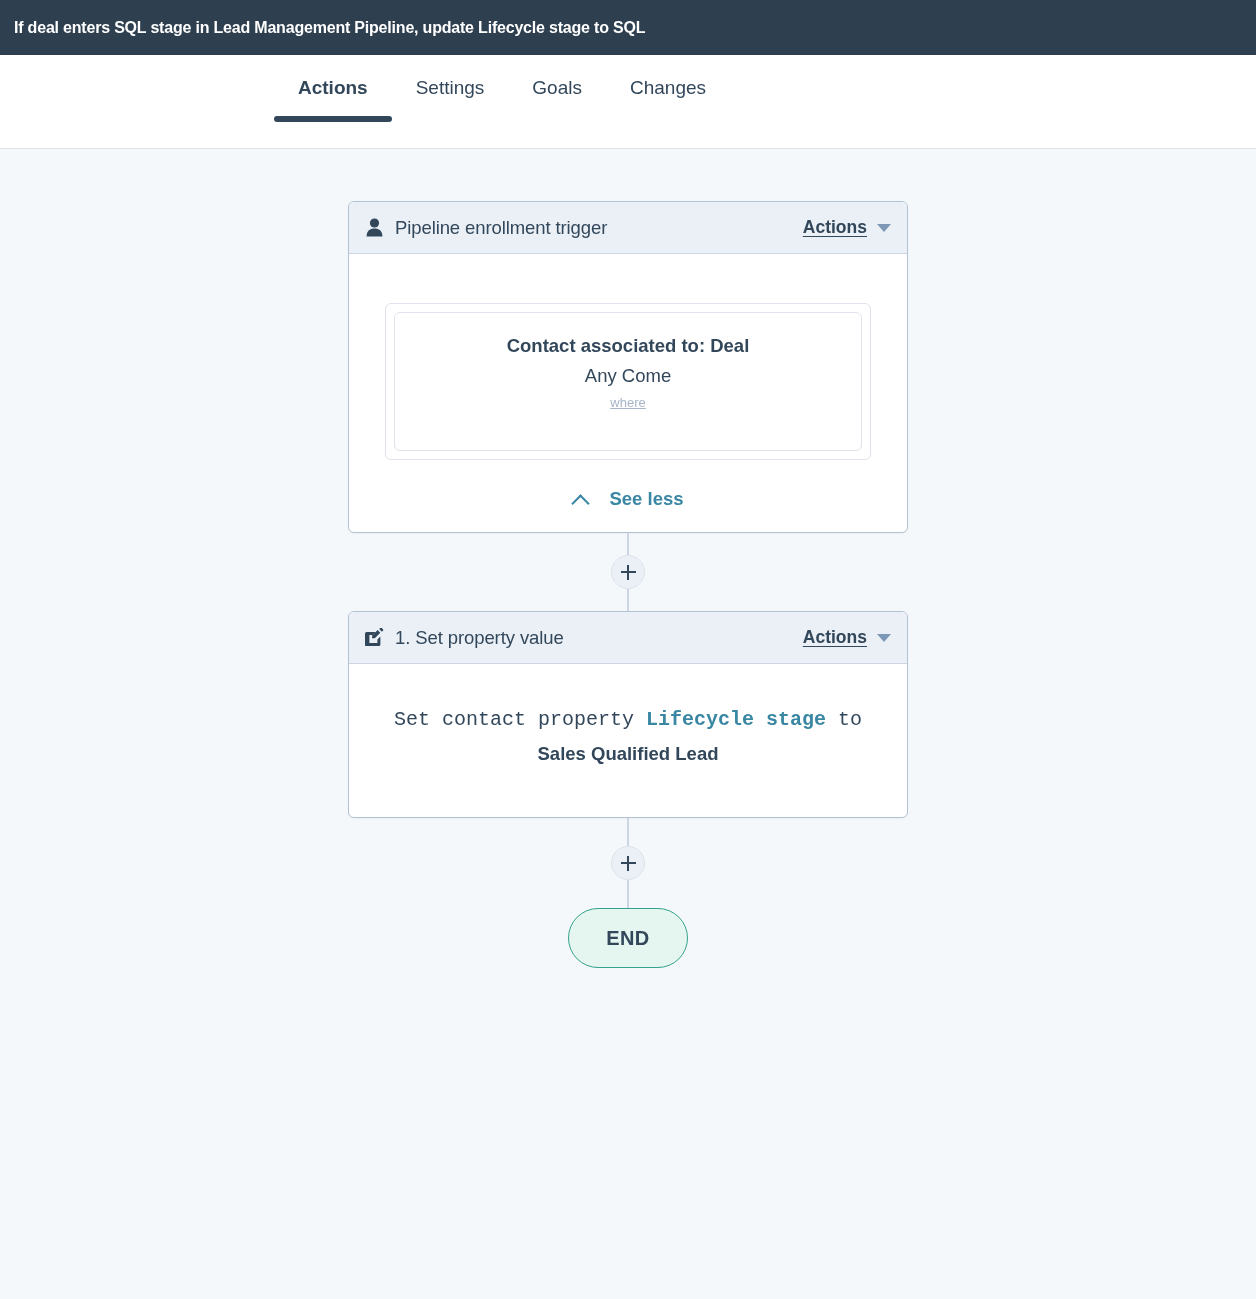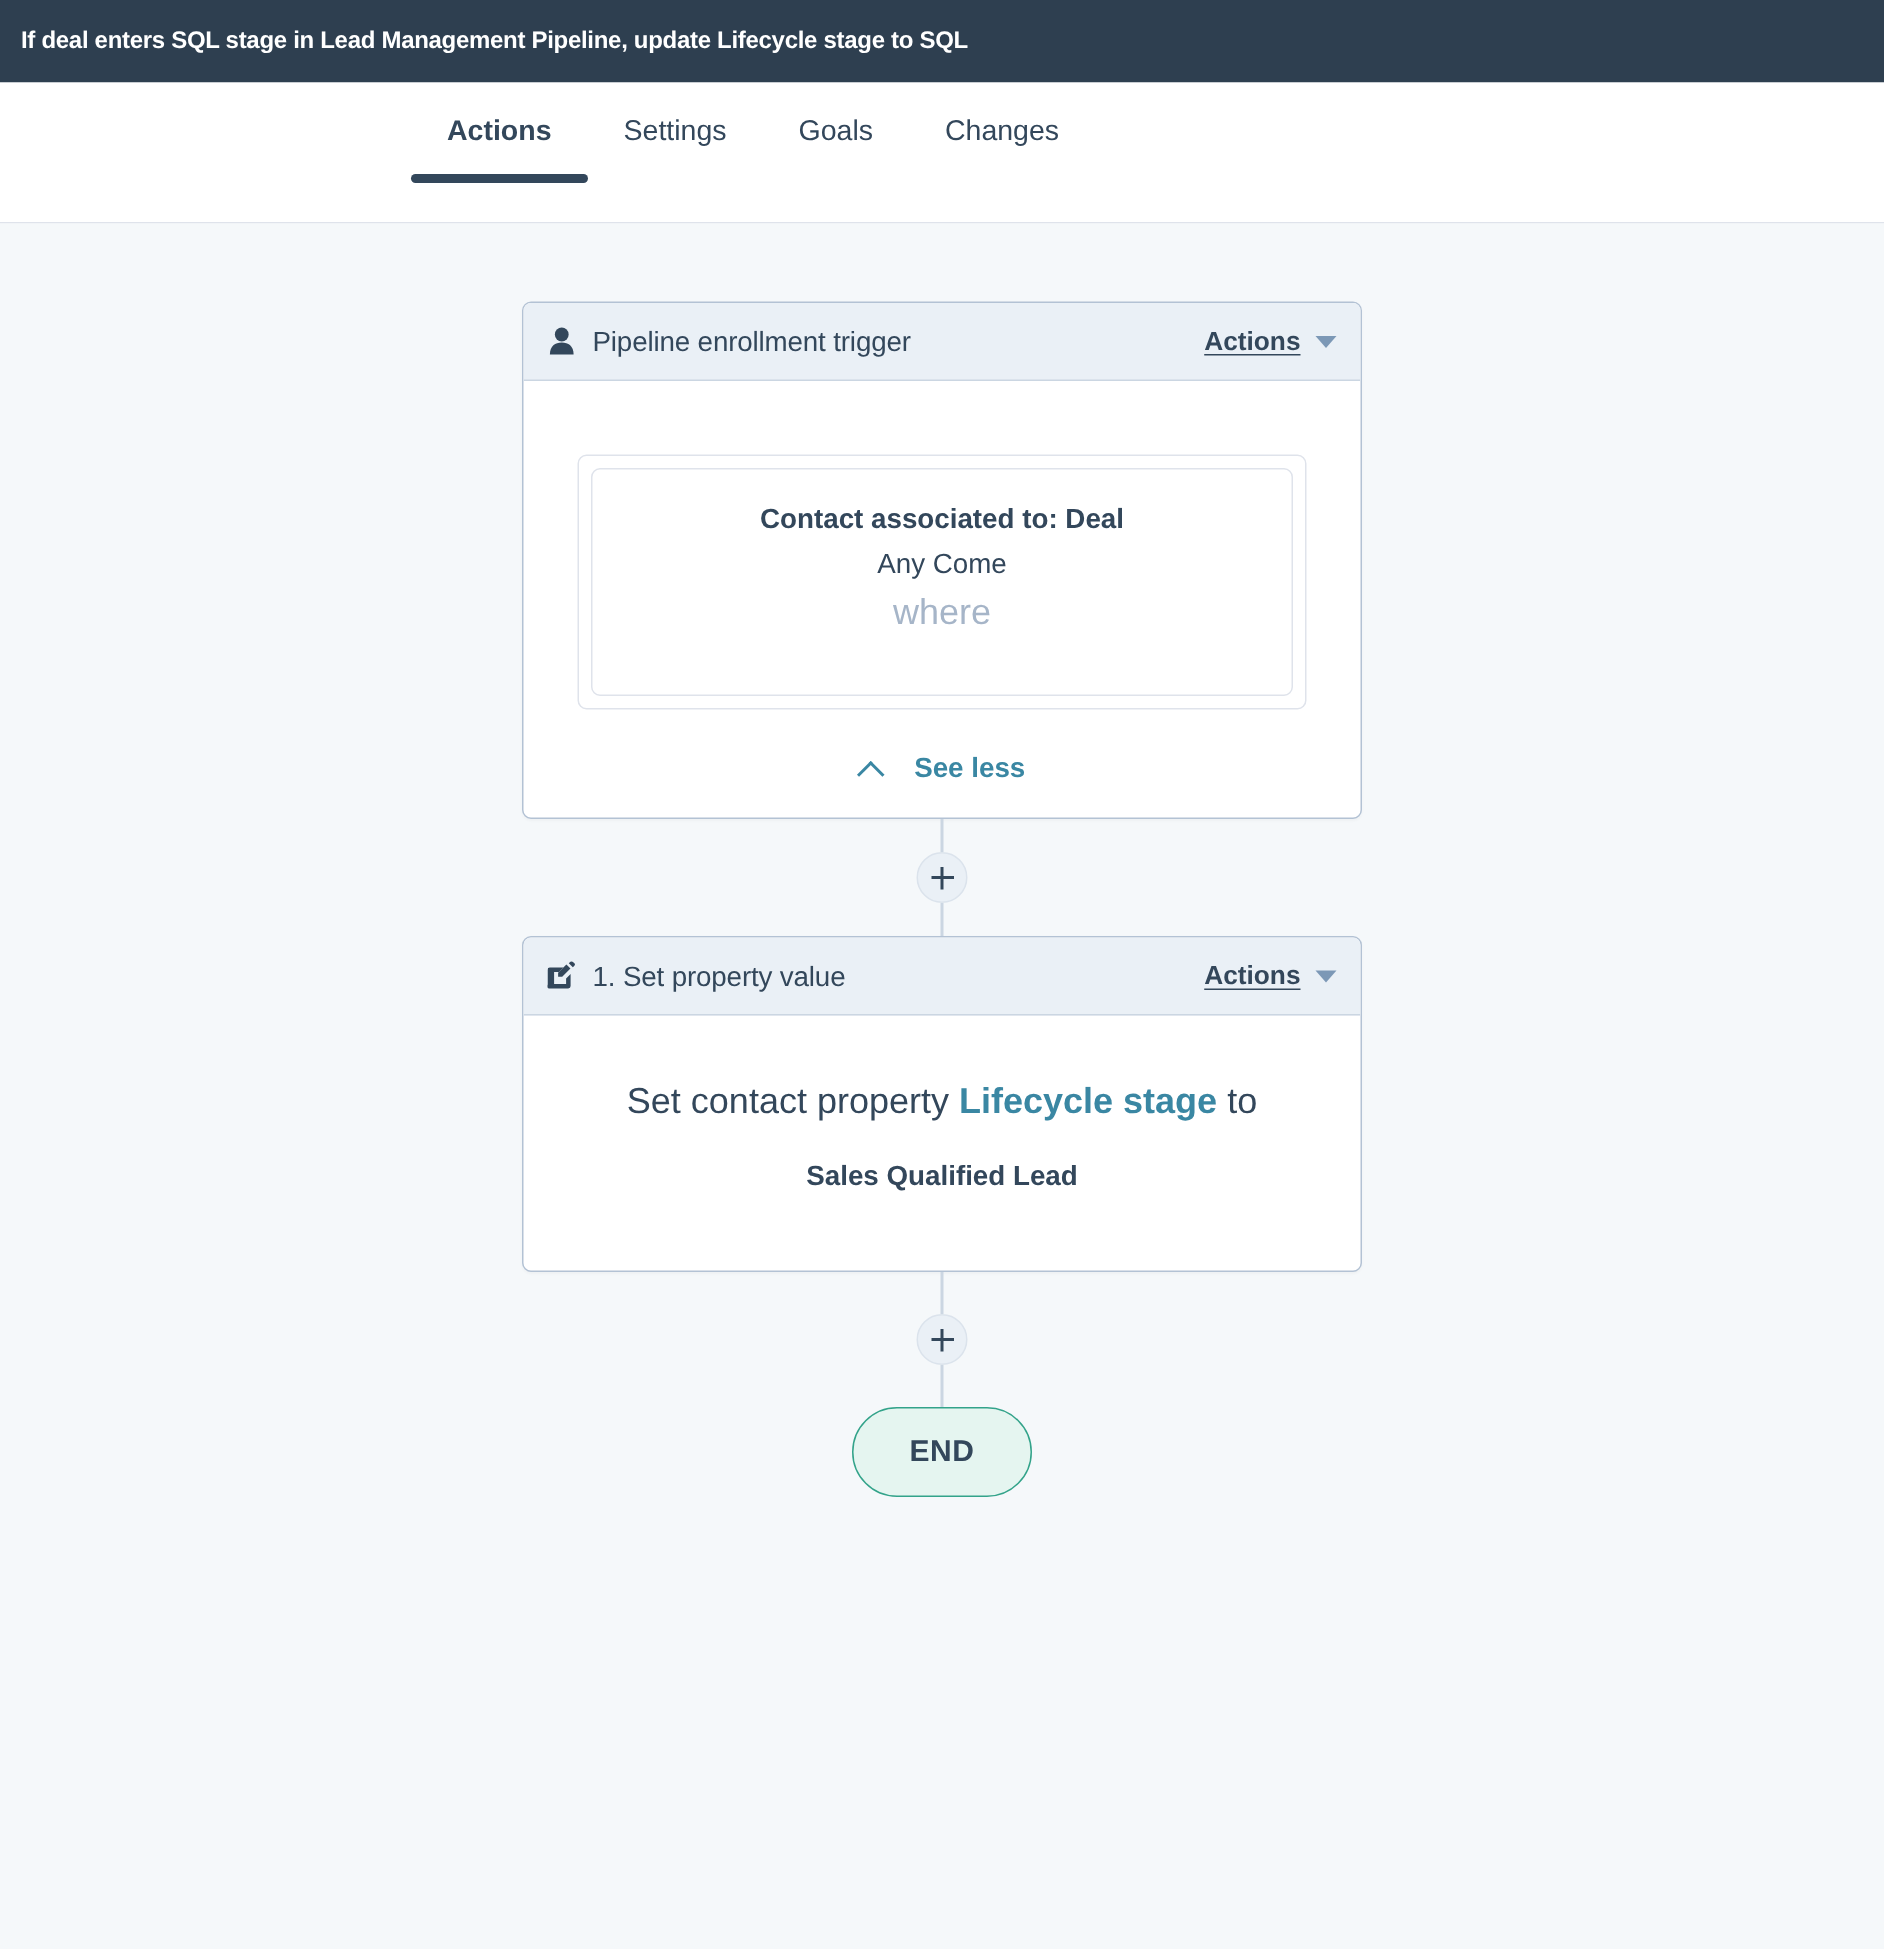--- a/index.html
+++ b/index.html
@@ -146,23 +146,24 @@
     font-weight: bold;
     color: #33475b;
     margin-bottom: 8px;
   }
   .cond-sub {
     font-size: 18.5px;
     color: #33475b;
     margin-bottom: 8px;
   }
   .cond-where {
-    font-size: 24px;
+    font-size: 13px;
     color: #a6b5c8;
     margin-bottom: 14px;
+    text-decoration: underline;
   }
   .cond-rule {
     font-size: 18.5px;
     font-weight: bold;
     color: #33475b;
     line-height: 1.62;
     padding: 0 6px;
   }
   .cond-rule .normal { font-weight: normal; }
 
@@ -193,23 +194,24 @@
     border-top: 2.6px solid #3a87a3;
     transform: rotate(45deg);
   }
 
   
   .action-body {
     padding: 44px 40px 52px 40px;
     text-align: center;
   }
   .action-line1 {
-    font-size: 24px;
-    color: #33475b;
-    margin-bottom: 24px;
+    font-size: 20px;
+    color: #33475b;
+    margin-bottom: 12px;
+    font-family: Liberation Mono, monospace;
   }
   .prop-link {
     color: #3a87a3;
     font-weight: bold;
   }
   .action-line2 {
     font-size: 18.5px;
     font-weight: bold;
     color: #33475b;
   }

